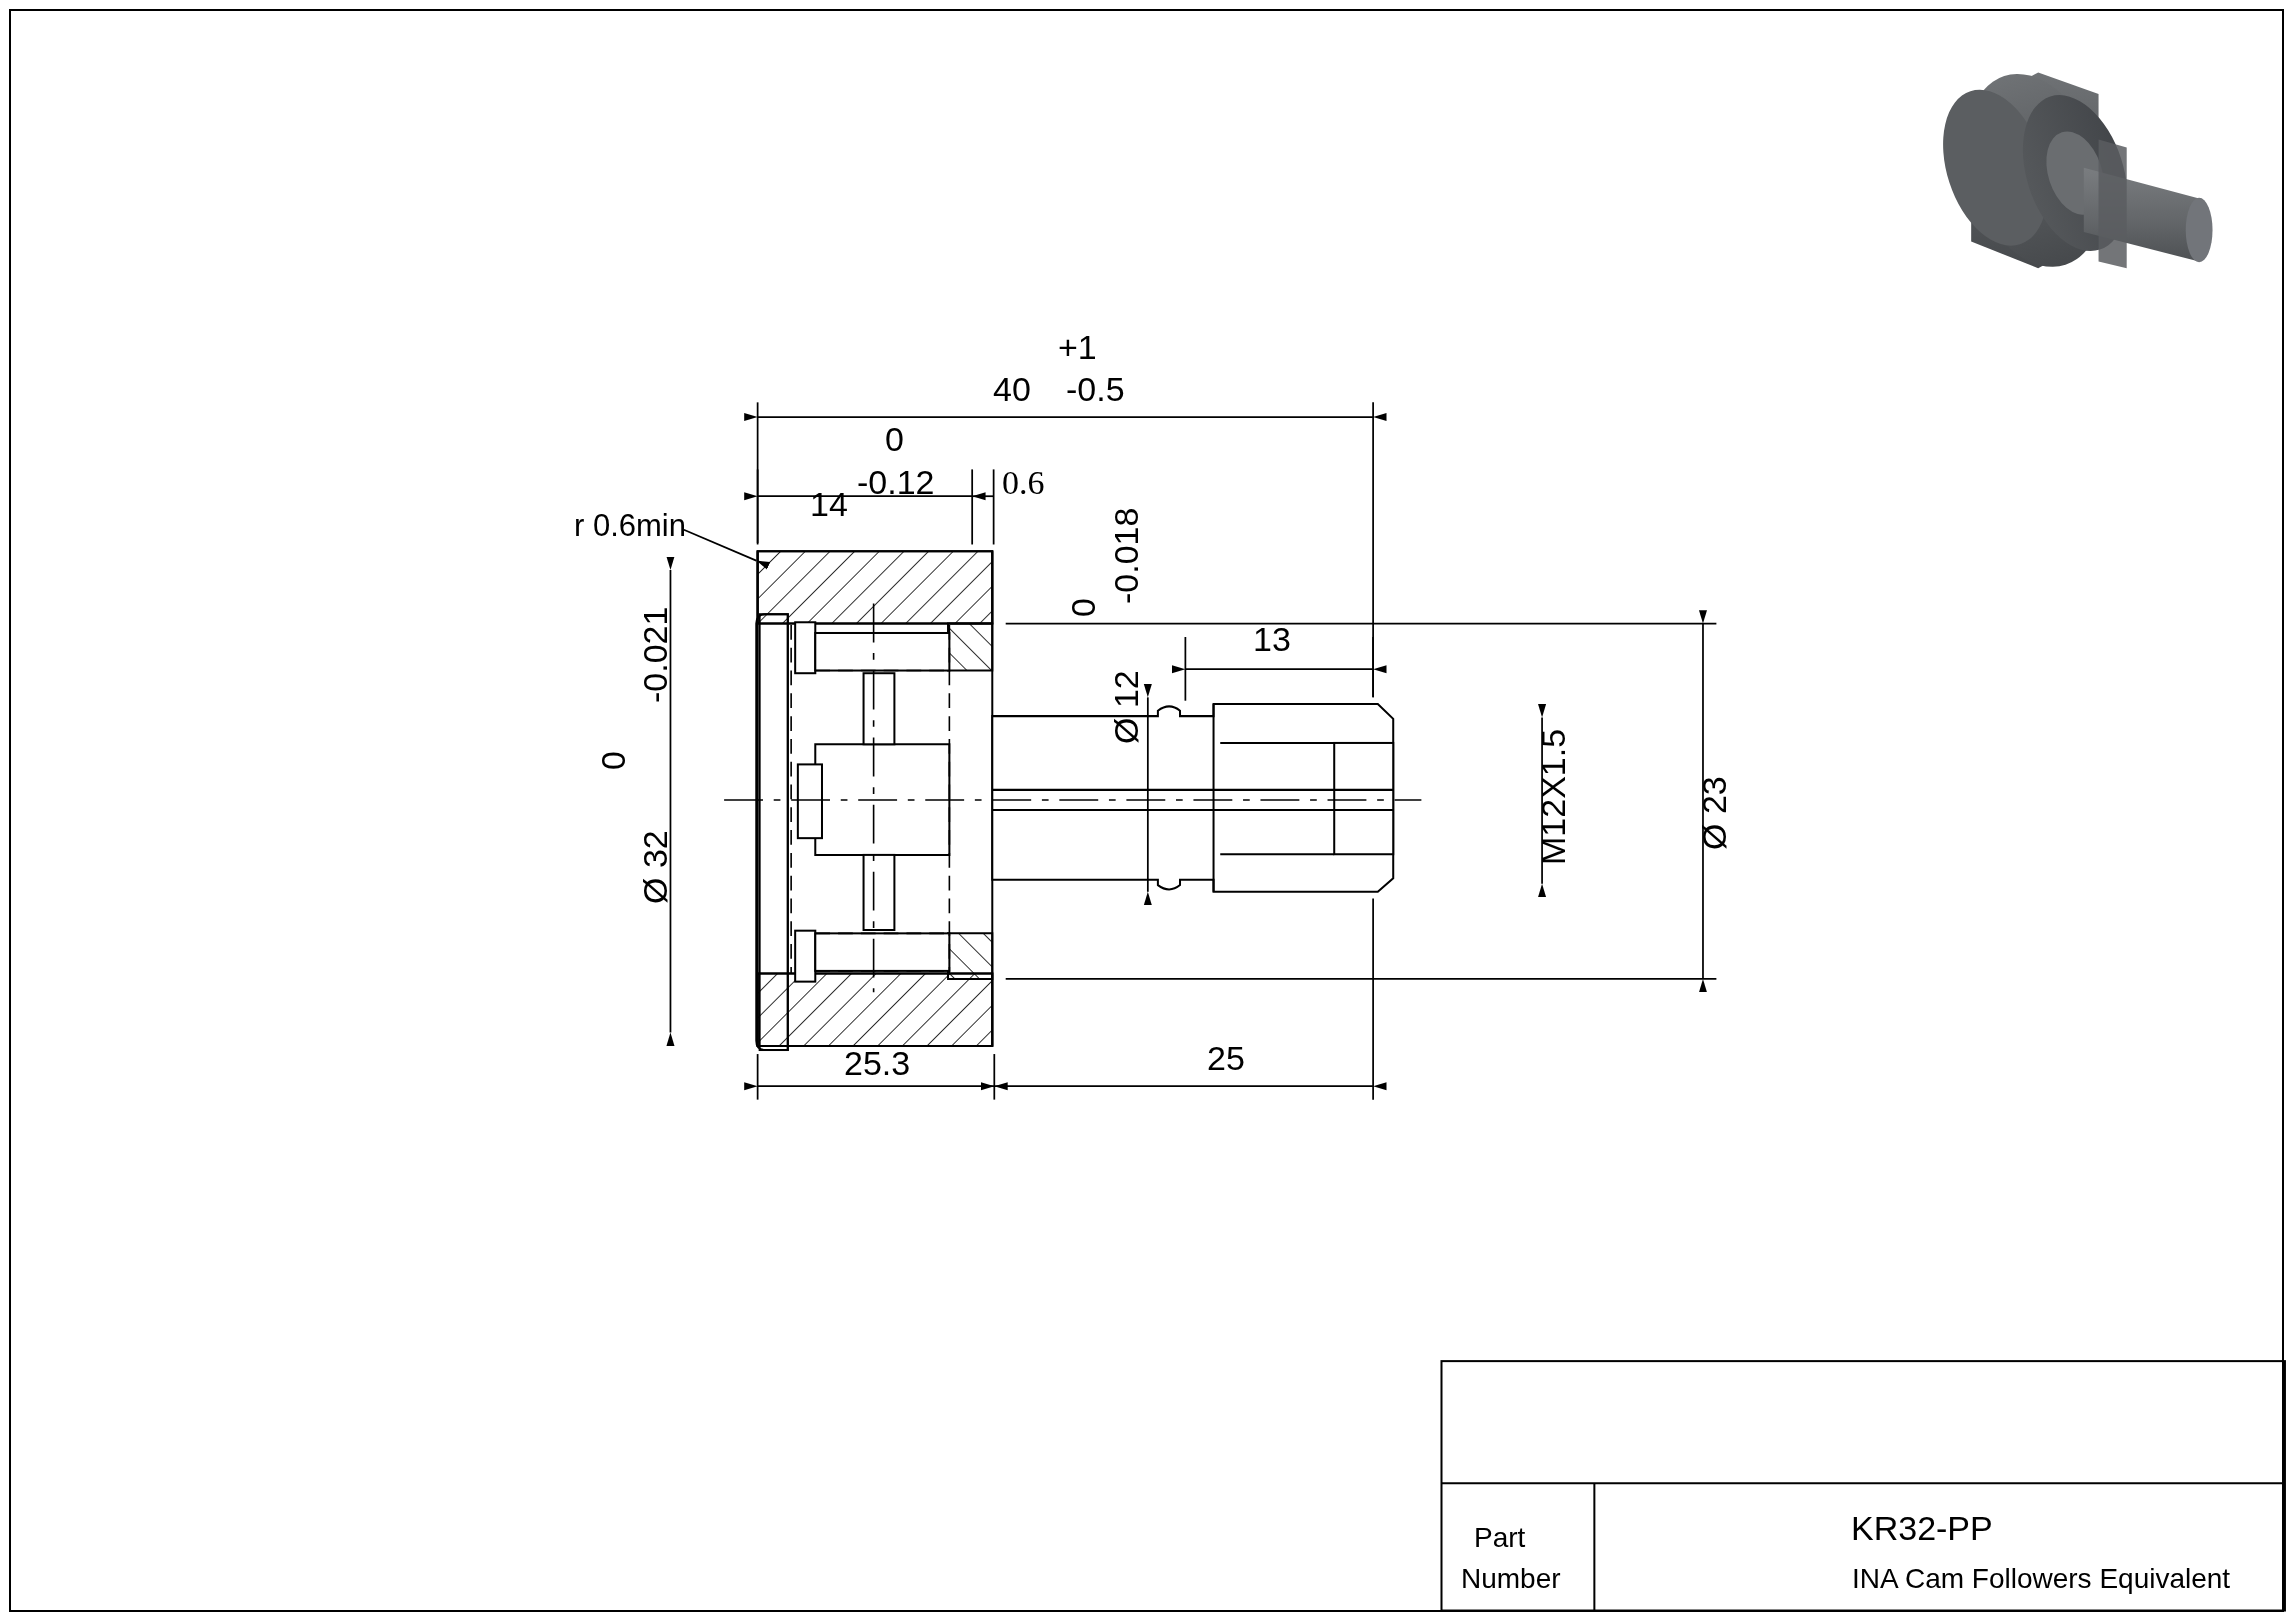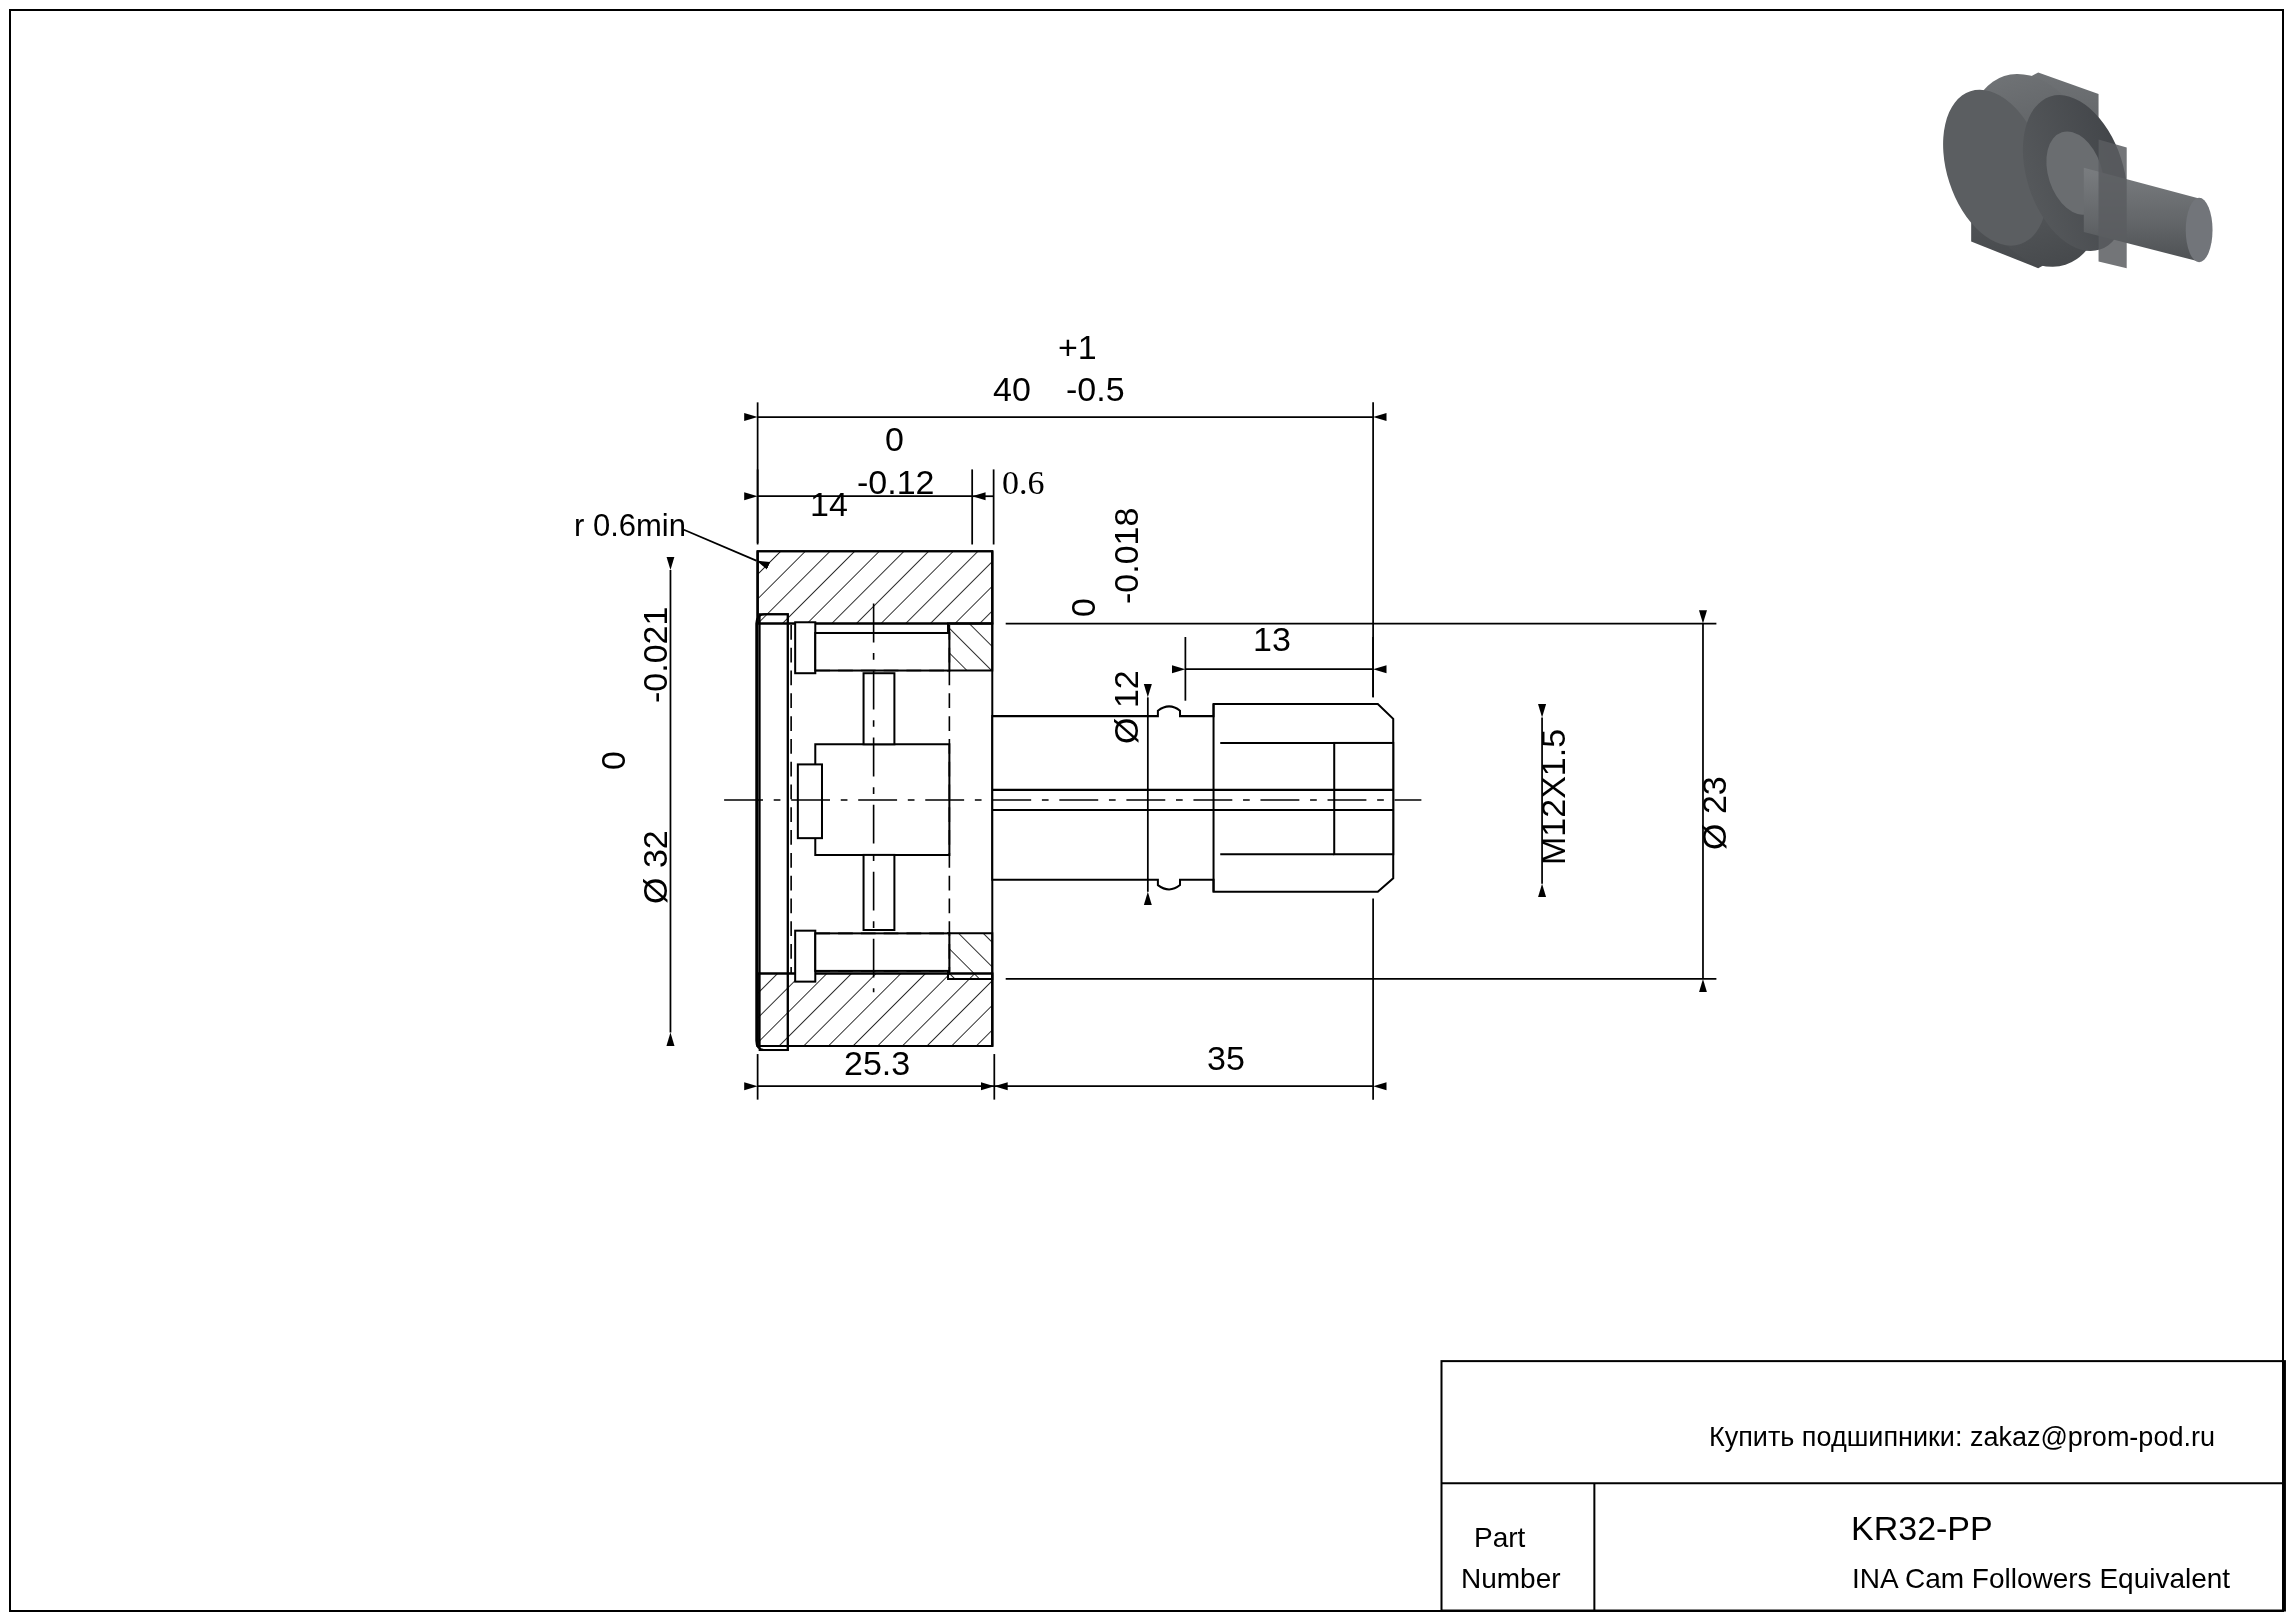--- a/index.html
+++ b/index.html
@@ -227,22 +227,21 @@
   <div class="lbl t50 rot90" style="left:1066px; top:617px;">0</div>
   <div class="lbl t50 rot90" style="left:1109px; top:604px;">-0.018</div>
   <div class="lbl t50 rot90" style="left:1109px; top:744px;">Ø 12</div>
 
   <div class="lbl t50" style="left:1253px; top:622px;">13</div>
 
   <div class="lbl t50 rot90" style="left:1536px; top:865px;">M12X1.5</div>
   <div class="lbl t50 rot90" style="left:1697px; top:850px;">Ø 23</div>
 
   <div class="lbl t50" style="left:844px; top:1046px;">25.3</div>
-  <div class="lbl t50" style="left:1207px; top:1041px;">35</div>
-
-  <div class="tb-text t40" style="left:1709px; top:1422px;">Купить подшипники: zakaz@prom-pod.ru</div>
+  <div class="lbl t50" style="left:1207px; top:1041px;">25</div>
+
   <div class="tb-text t44" style="left:1474px; top:1522px;">Part</div>
   <div class="tb-text t44" style="left:1461px; top:1563px;text-align:center;">Number</div>
   <div class="tb-text t50" style="left:1851px; top:1509px;">KR32-PP</div>
   <div class="tb-text t44" style="left:1852px; top:1563px;">INA Cam Followers Equivalent</div>
 
 </div>
 
 
 </body></html>

